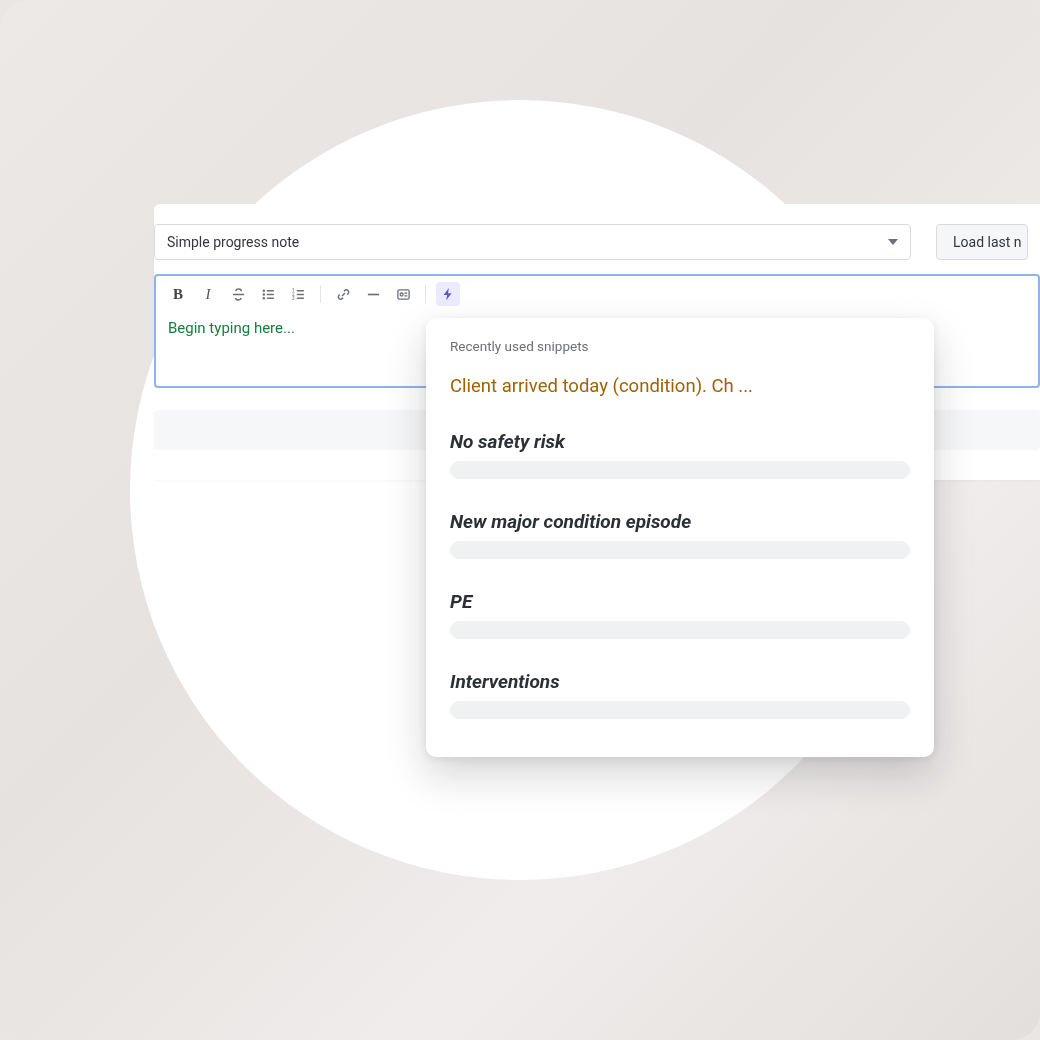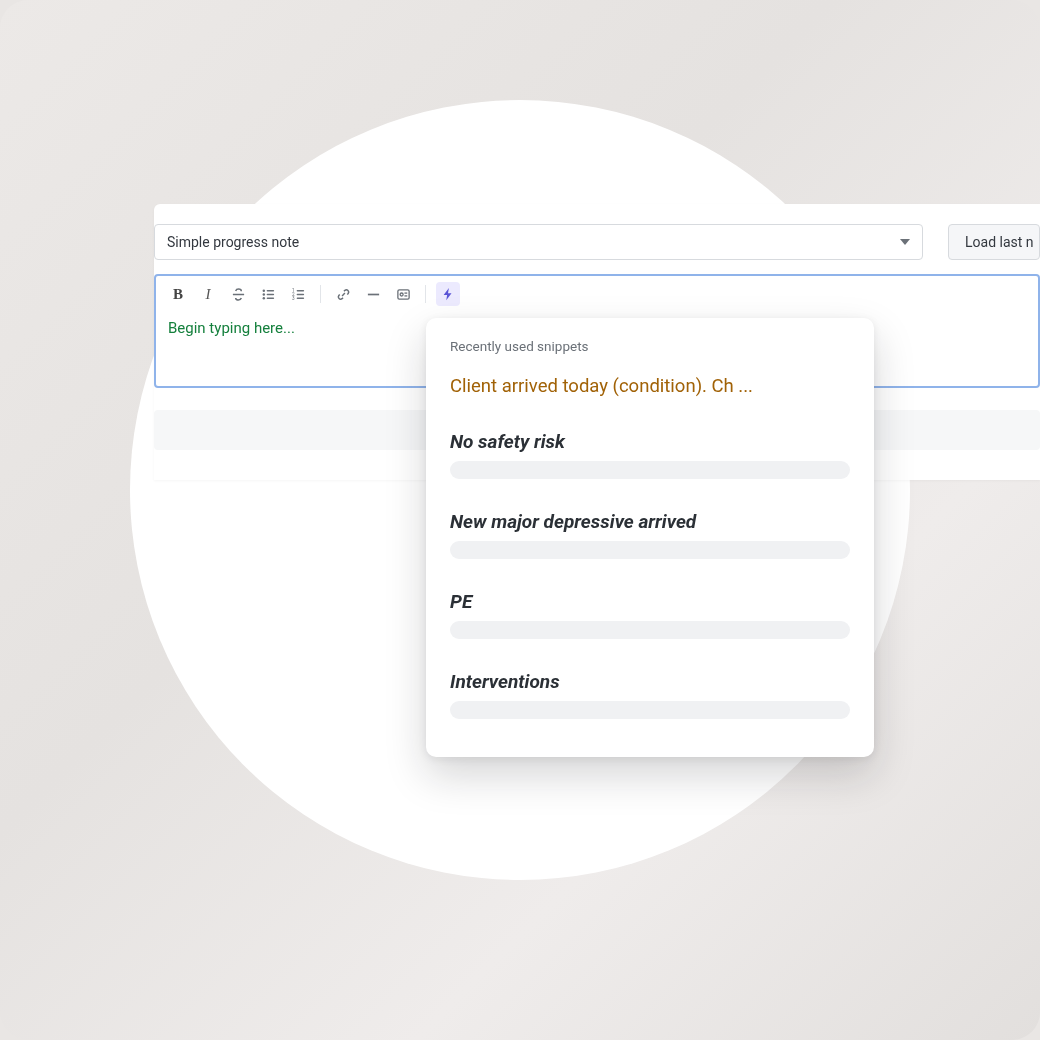--- a/index.html
+++ b/index.html
@@ -26,21 +26,21 @@
       left: 154px; top: 204px;
       width: 886px;
       background: #ffffff;
       border-radius: 6px 0 0 0;
       padding: 20px 0 30px 0;
       box-shadow: 0 1px 3px rgba(0,0,0,0.04);
     }
     .panel-top {
       display: flex;
       gap: 25px;
-      padding: 0 0 14px 0;
+      padding: 0 12px 14px 0;
     }
     .select {
       flex: 1;
       height: 36px;
       border: 1px solid #d7dade;
       border-radius: 4px;
       background: #fff;
       display: flex;
       align-items: center;
       justify-content: space-between;
@@ -111,21 +111,21 @@
       margin-top: 22px;
       height: 40px;
       background: #f6f7f8;
       border-radius: 4px;
     }
 
     .popup {
       position: absolute;
       left: 426px;
       top: 318px;
-      width: 448px;
+      width: 508px;
       background: #ffffff;
       border-radius: 10px;
       box-shadow: 0 18px 42px rgba(20,20,30,0.18), 0 2px 8px rgba(20,20,30,0.08);
       padding: 20px 24px 24px 24px;
     }
     .popup-header {
       font-size: 13.5px;
       color: #6b7178;
       margin-bottom: 14px;
     }
@@ -242,21 +242,21 @@
   <div class="snip">
     <div class="snip-preview">Client arrived today (condition). Ch ...</div>
   </div>
 
   <div class="snip">
     <div class="snip-title">No safety risk</div>
     <div class="skel"></div>
   </div>
 
   <div class="snip">
-    <div class="snip-title">New major depressive arrived</div>
+    <div class="snip-title">New major condition episode</div>
     <div class="skel"></div>
   </div>
 
   <div class="snip">
     <div class="snip-title">PE</div>
     <div class="skel"></div>
   </div>
 
   <div class="snip">
     <div class="snip-title">Interventions</div>

